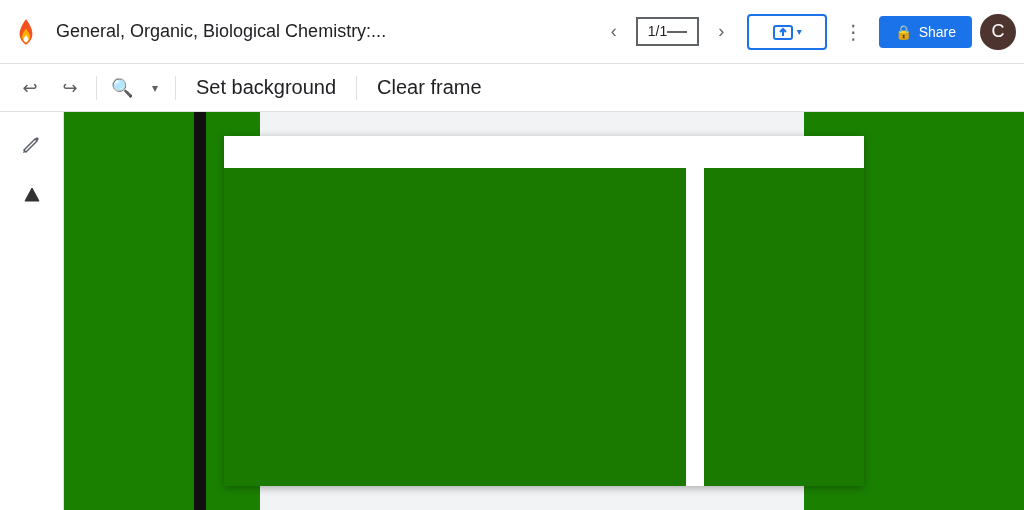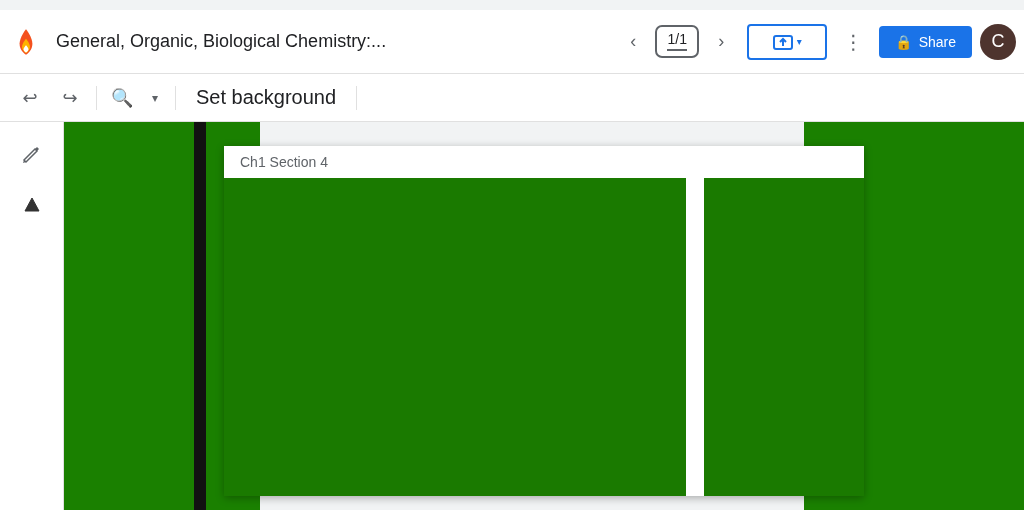--- a/index.html
+++ b/index.html
@@ -7,21 +7,20 @@
 
     
     .header {
       display: flex;
       align-items: center;
       height: 64px;
       background: #fff;
       padding: 0 8px;
       border-bottom: 1px solid #e0e0e0;
       gap: 8px;
-      margin-top: 10px;
     }
     .header-logo {
       width: 36px;
       height: 36px;
       display: flex;
       align-items: center;
       justify-content: center;
       flex-shrink: 0;
     }
     .header-title {
@@ -46,27 +45,26 @@
       background: transparent;
       cursor: pointer;
       display: flex;
       align-items: center;
       justify-content: center;
       color: #5f6368;
       font-size: 18px;
     }
     .page-indicator {
       border: 2px solid #5f6368;
-      border-radius: 7px;
+      border-radius: 0;
       padding: 4px 10px;
       font-size: 14px;
       color: #202124;
       background: #fff;
       display: flex;
-      flex-direction: column;
       align-items: center;
       line-height: 1.2;
     }
     .page-indicator-sub {
       width: 20px;
       height: 3px;
       border-top: 2px solid #5f6368;
       margin-top: 2px;
     }
     .header-right {
@@ -358,20 +356,21 @@
       <span>▾</span>
     </button>
   </div>
 
   <div class="tool-divider"></div>
 
   <button class="toolbar-text-btn">Set background</button>
 
   <div class="tool-divider"></div>
 
+  <button class="toolbar-text-btn">Clear frame</button>
 </div>
 
 <div class="main-content">
 
   <div class="left-panel">
     <div class="left-tool">
       <svg width="22" height="22" viewBox="0 0 22 22">
         <path d="M3 17 L14 6 L16 8 L5 19Z" fill="none" stroke="#5f6368" stroke-width="1.5"></path>
         <path d="M14 6 L16 4 L18 6 L16 8Z" fill="#5f6368"></path>
         <path d="M3 17 L2 20 L5 19Z" fill="#5f6368"></path>
@@ -389,23 +388,20 @@
     <div style="position:absolute;left:0;top:0;bottom:0;width:196px;background:#1a8000;z-index:1;">
 
       <svg width="196" height="100" style="position:absolute;top:0;left:0;" viewBox="0 0 196 100" xmlns="http://www.w3.org/2000/svg">
         <polygon points="0,100 0,55 8,55 8,45 18,45 18,30 28,30 28,10 38,10 38,25 48,25 48,15 58,15 58,35 75,35 75,45 95,45 95,38 115,38 115,20 130,20 130,5 145,5 145,38 165,38 165,55 185,55 185,70 196,70 196,100" fill="#1a8000"></polygon>
       </svg>
 
       <div style="position:absolute;left:130px;top:0;bottom:0;width:12px;background:#111;"></div>
     </div>
 
     <div class="slide-page" style="z-index:2;">
-      <div class="slide-header">
-        <span>Ch1 Section 4</span>
-      </div>
 
       <div class="green-overlay">
         <div class="green-main"></div>
 
         <div style="position:absolute;top:0;right:160px;width:18px;bottom:0;background:#fff;"></div>
       </div>
     </div>
 
     <div style="position:absolute;right:0;top:0;bottom:0;width:220px;background:#1a8000;z-index:1;">
 

